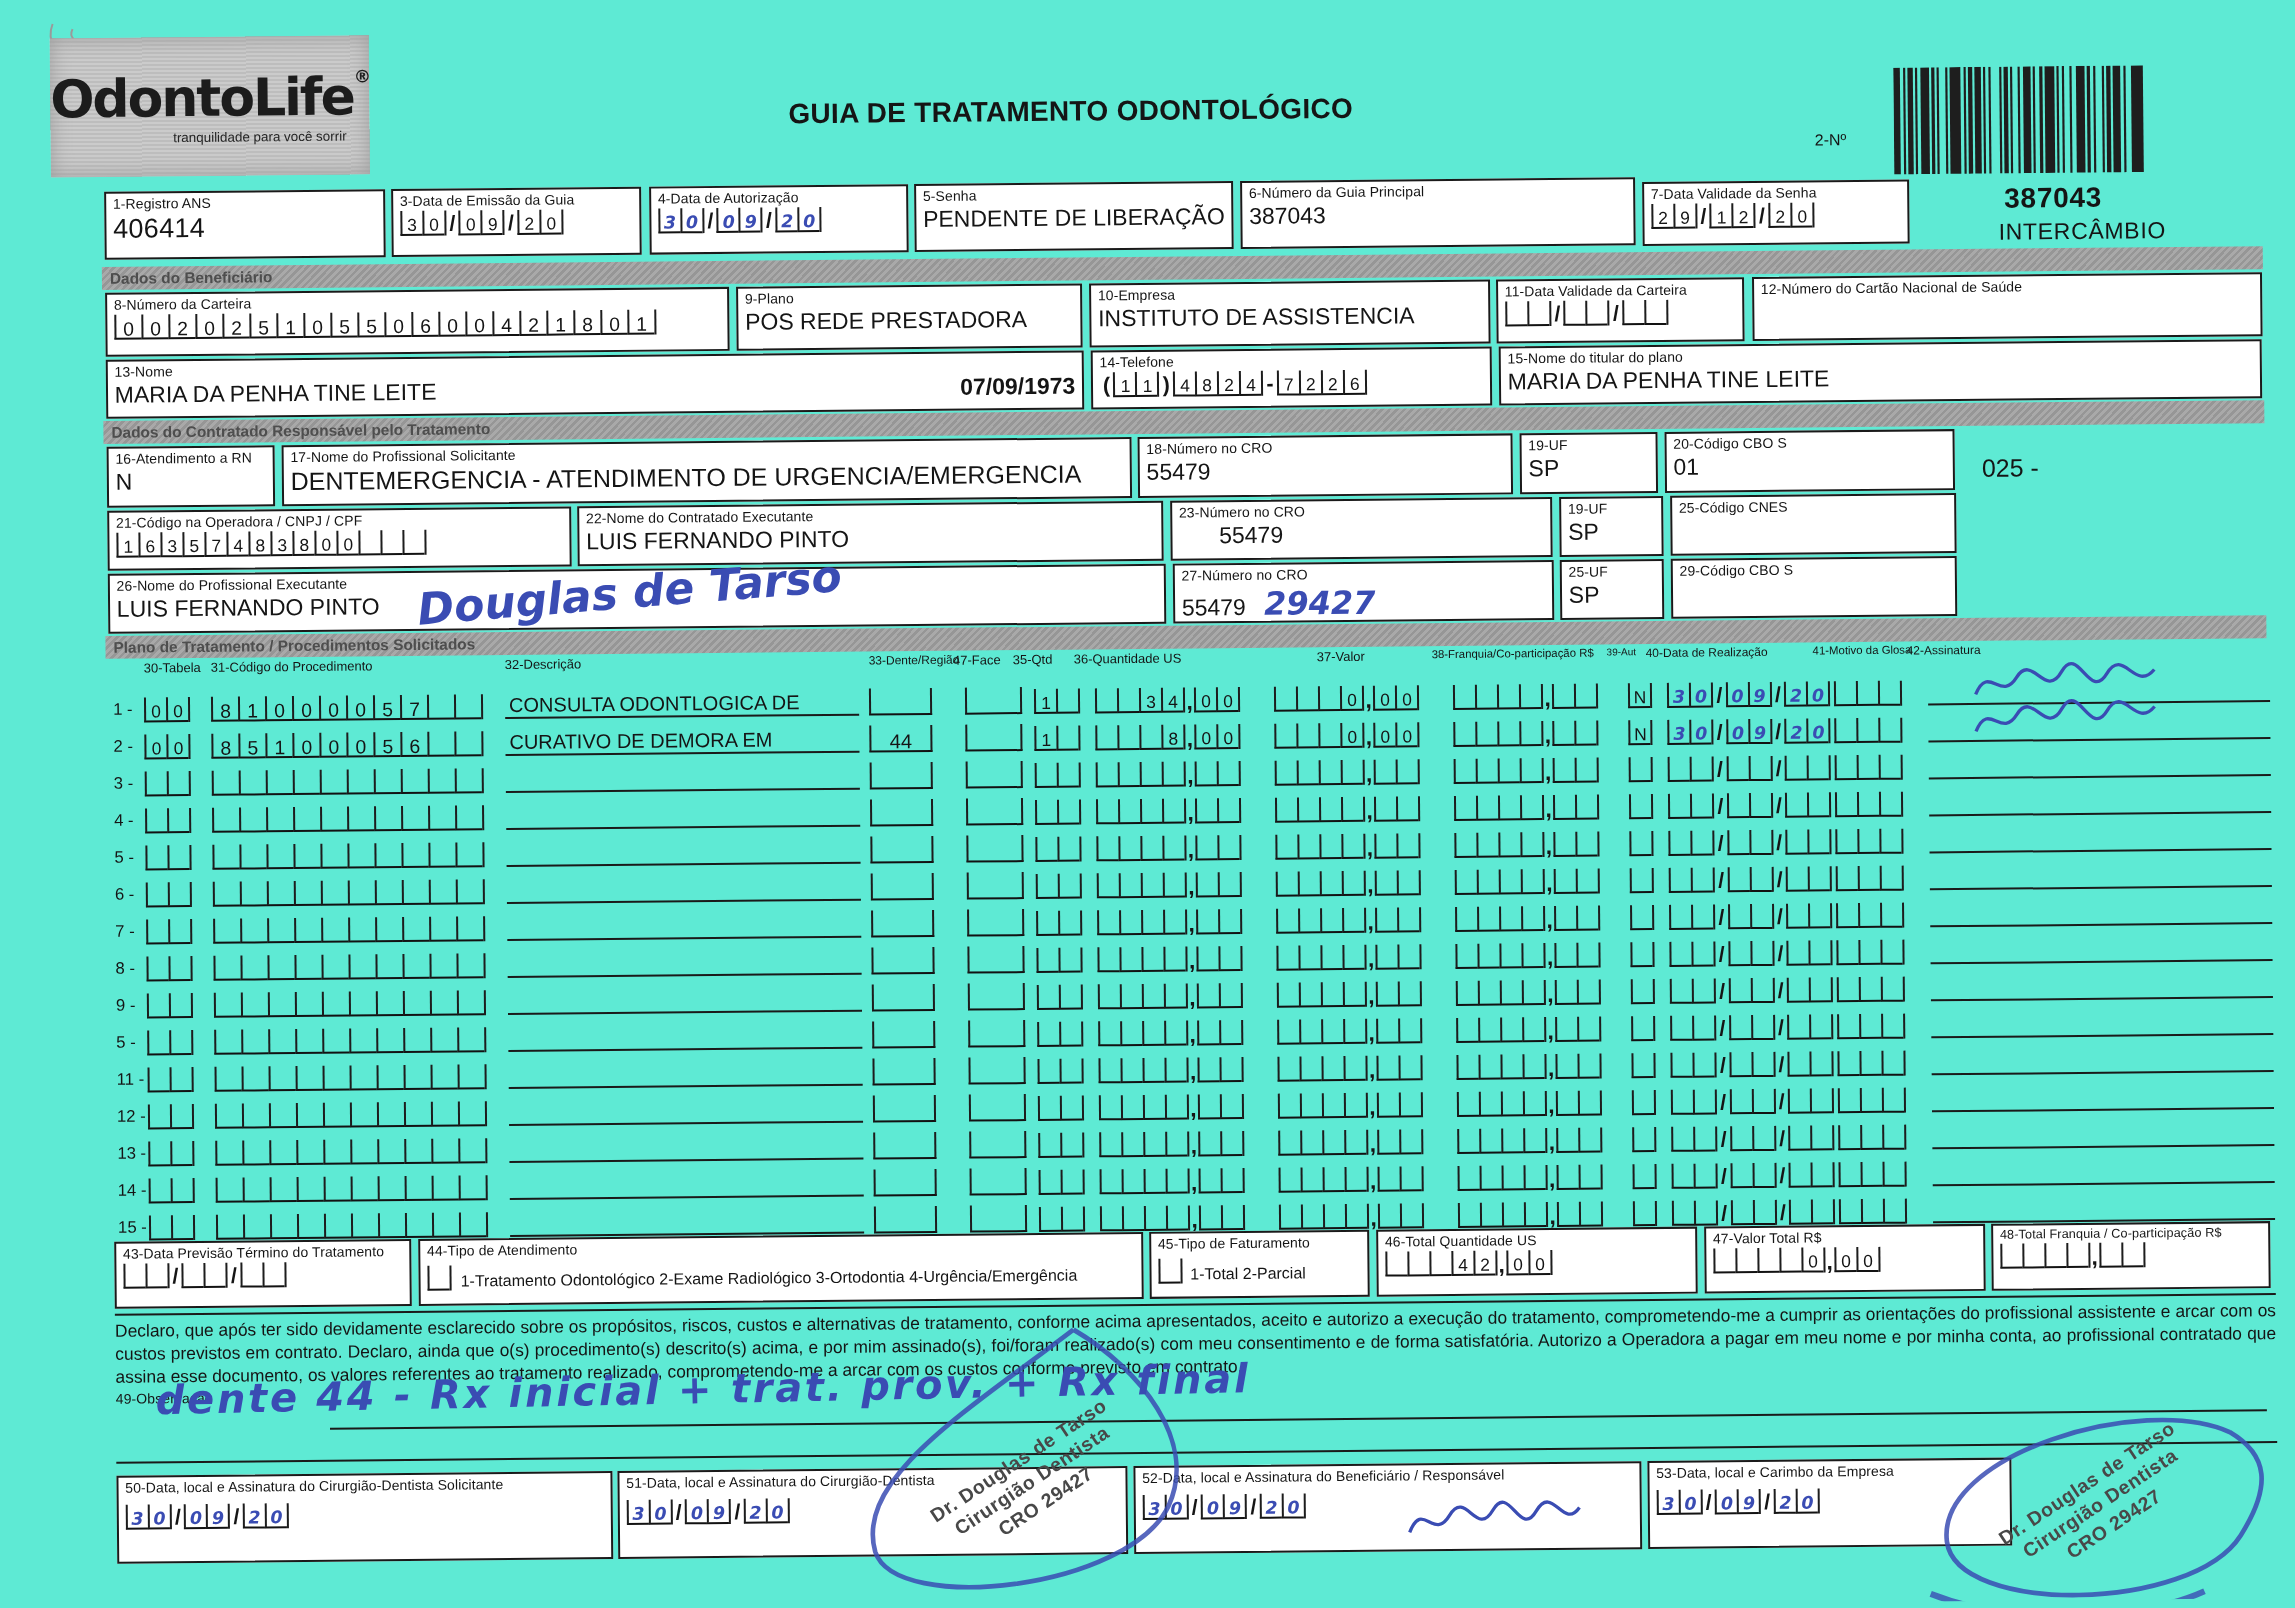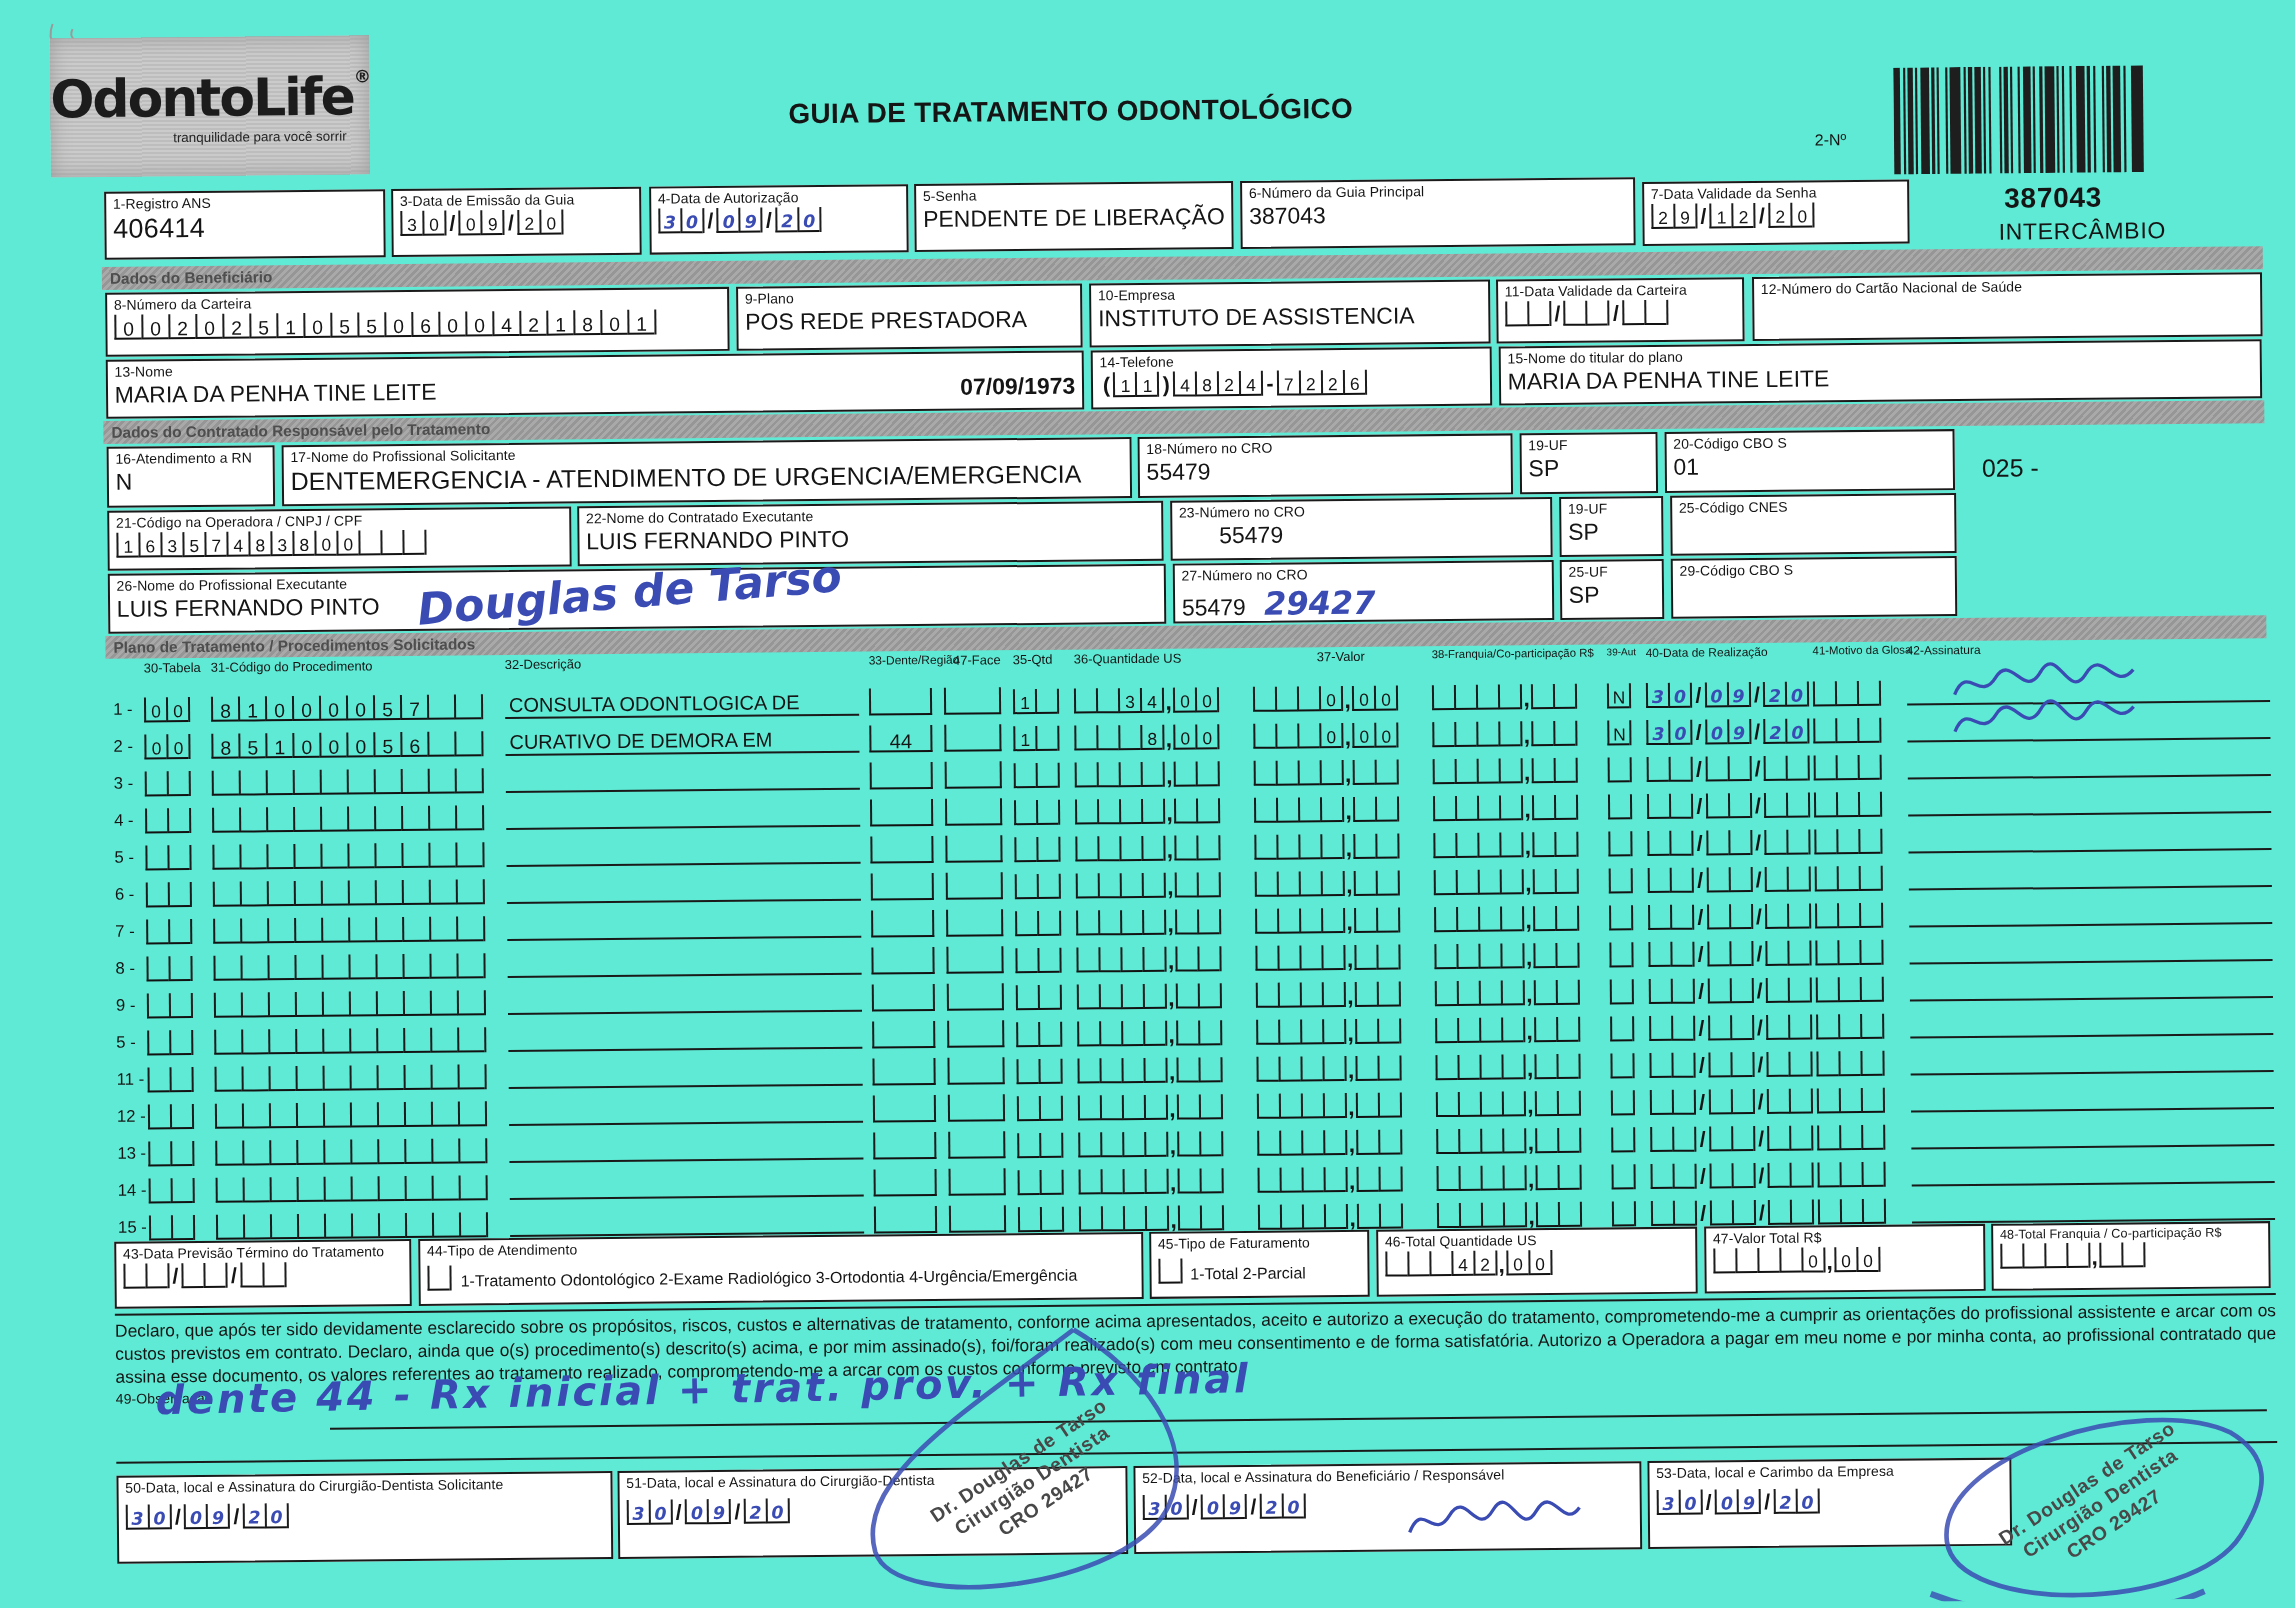--- a/index.html
+++ b/index.html
@@ -44,21 +44,21 @@
   .bcode{position:absolute;left:1900px;top:75px}
   .bignum{position:absolute;left:2010px;top:191px;font-size:28px;font-weight:700;letter-spacing:0.7px}
   .bigint{position:absolute;left:2004px;top:227px;font-size:23px;letter-spacing:0.7px}
 
   
   .thead{position:absolute;left:114px;top:651px;width:2157px;display:flex;font-size:13px;white-space:nowrap}
   .th{box-sizing:border-box;padding-right:2.7px}
   .ptable{position:absolute;left:114px;top:676px;width:2157px}
   .trow{display:flex;align-items:flex-end;height:37px}
   .rnum{width:31px;font-size:16.7px;padding-bottom:2.7px;box-sizing:border-box}
-  .col-tab{width:67px}.col-cod{width:294px}.col-desc{width:364px}.col-dente{width:75px}
+  .col-tab{width:67px}.col-cod{width:294px}.col-desc{width:364px}.col-dente{width:96px}
   .col-face{width:69px}.col-qtd{width:61px}.col-us{width:179px}.col-val{width:179px}
   .col-frq{width:175px}.col-aut{width:39px}.col-data{width:167px}.col-glosa{width:94px}
   .col-ass{flex:1}
   .dline{width:354px;border-bottom:2px solid #1a1a1a;height:31px;font-size:20px;padding-left:4px;
          white-space:nowrap;box-sizing:border-box;line-height:35px}
   .sbox{width:63px;height:27px;border-left:2px solid #1d1d1d;border-right:2px solid #1d1d1d;
         border-bottom:2.7px solid #121212;text-align:center;font-size:20px;line-height:32px;box-sizing:border-box}
   .assin{width:100%;border-bottom:2px solid #1a1a1a;height:32px;position:relative}
   .assin svg{position:absolute;left:40px;bottom:-8px}
 

